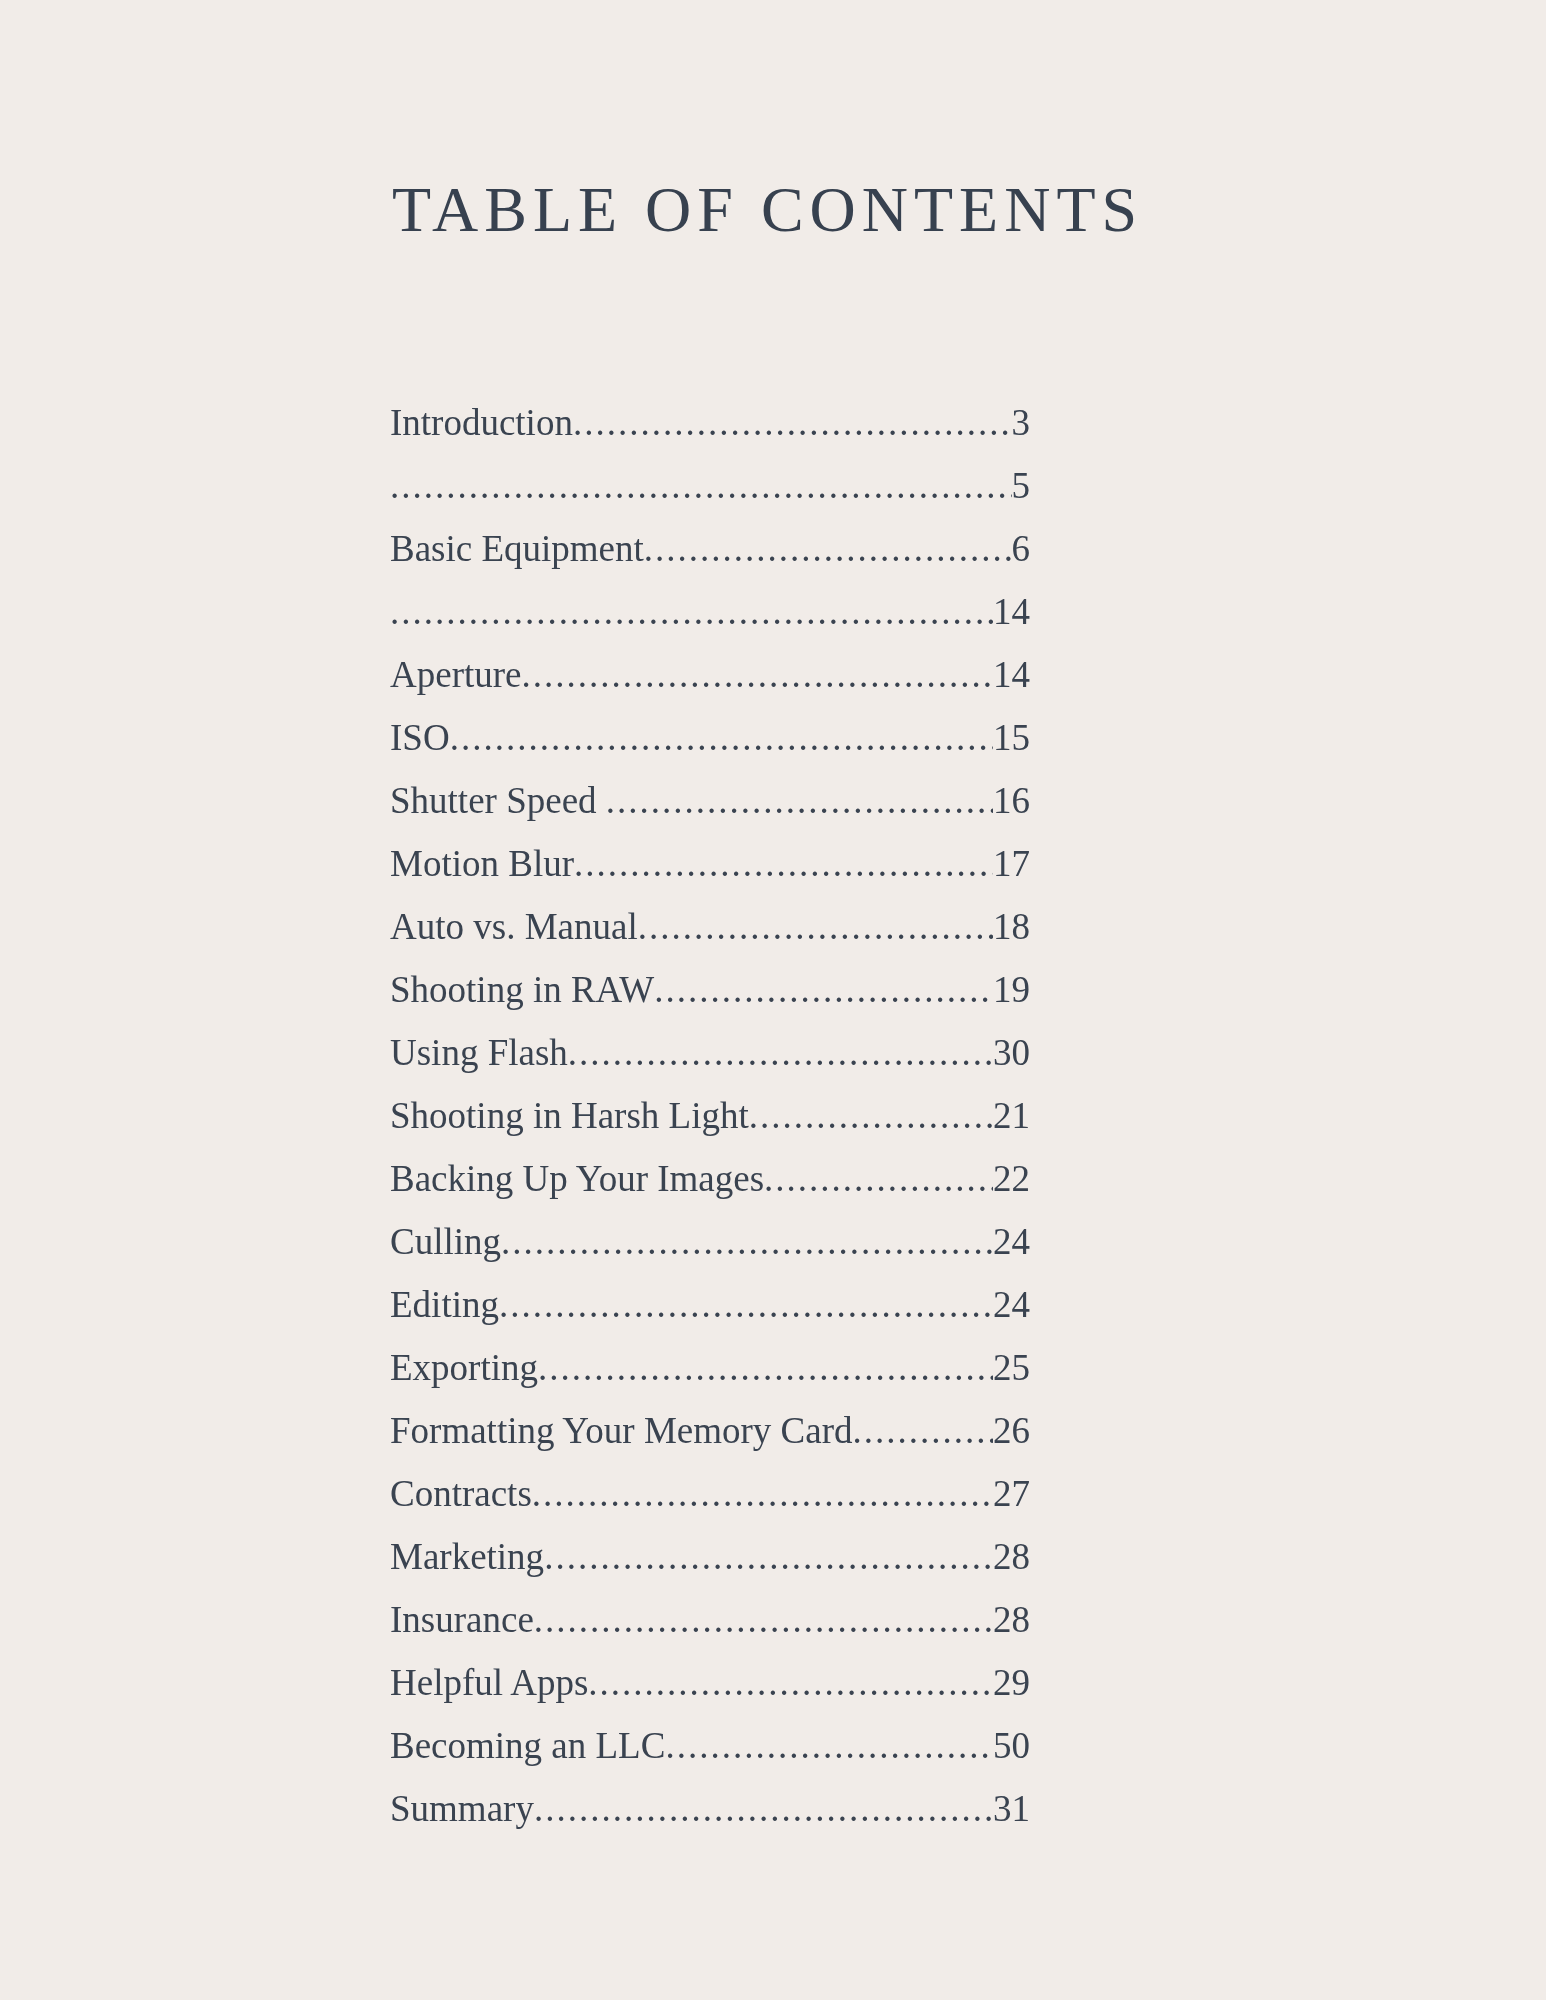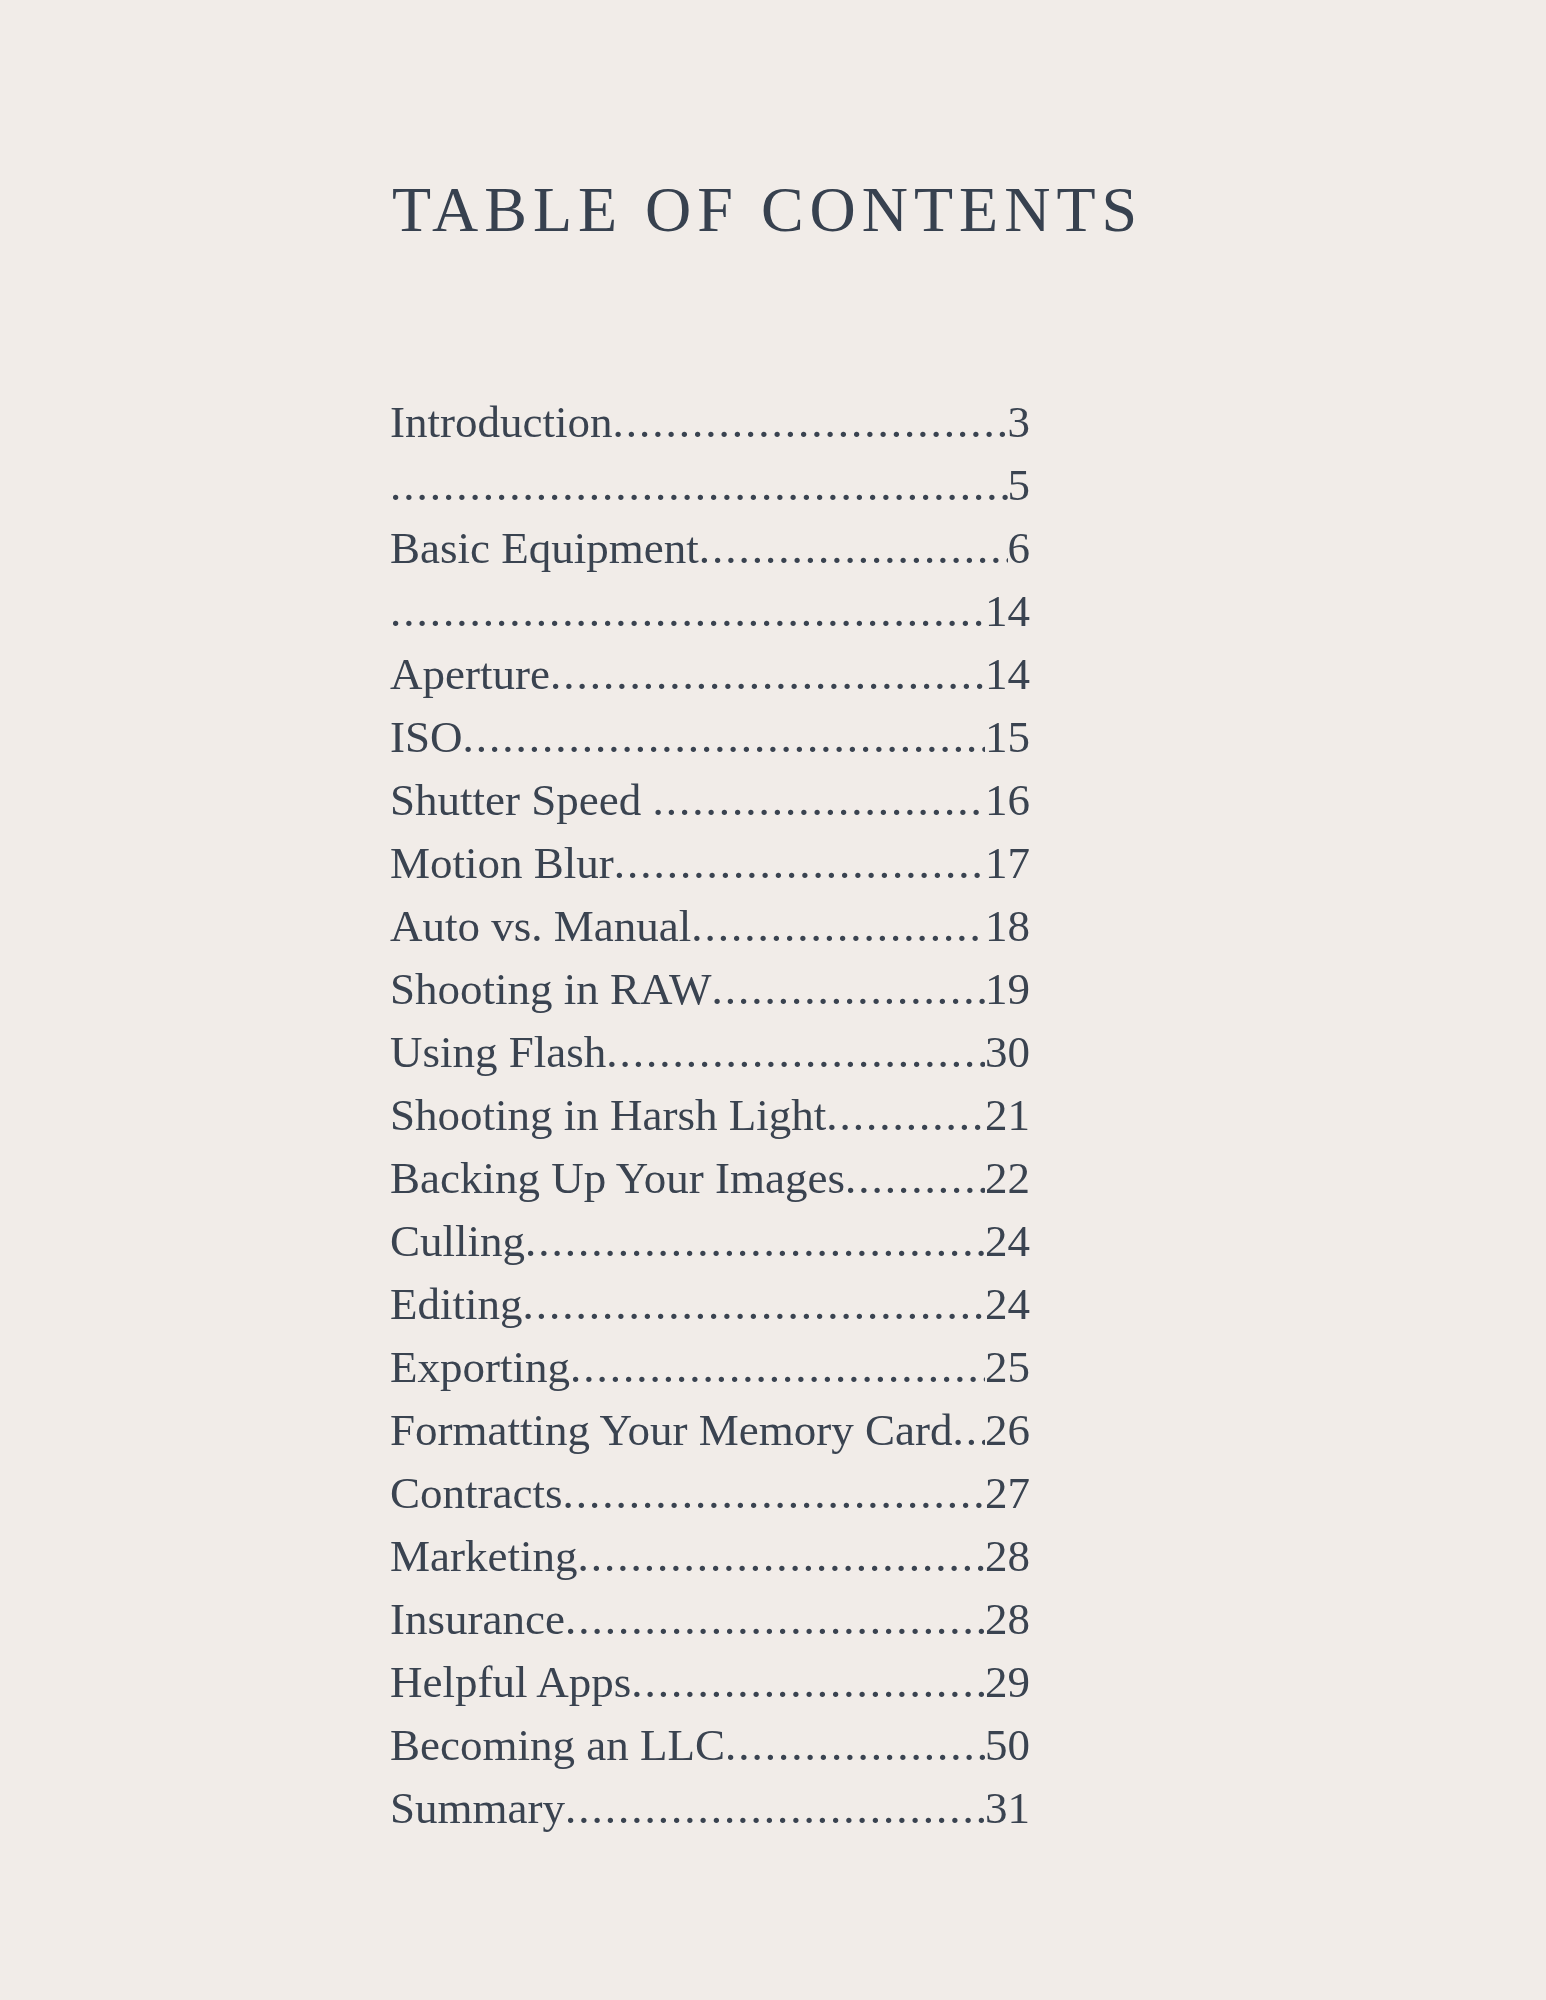--- a/index.html
+++ b/index.html
@@ -42,21 +42,21 @@
     left: 390px;
     top: 391px;
     width: 640px;
   }
   .toc-row {
     display: flex;
     align-items: baseline;
     width: 100%;
     height: 63px;
     line-height: 63px;
-    font-size: 45px;
+    font-size: 37px;
   }
   .toc-label {
     flex: 0 0 auto;
     white-space: pre;
   }
   .toc-dots {
     flex: 1 1 auto;
     overflow: hidden;
     white-space: nowrap;
     letter-spacing: 2px;

